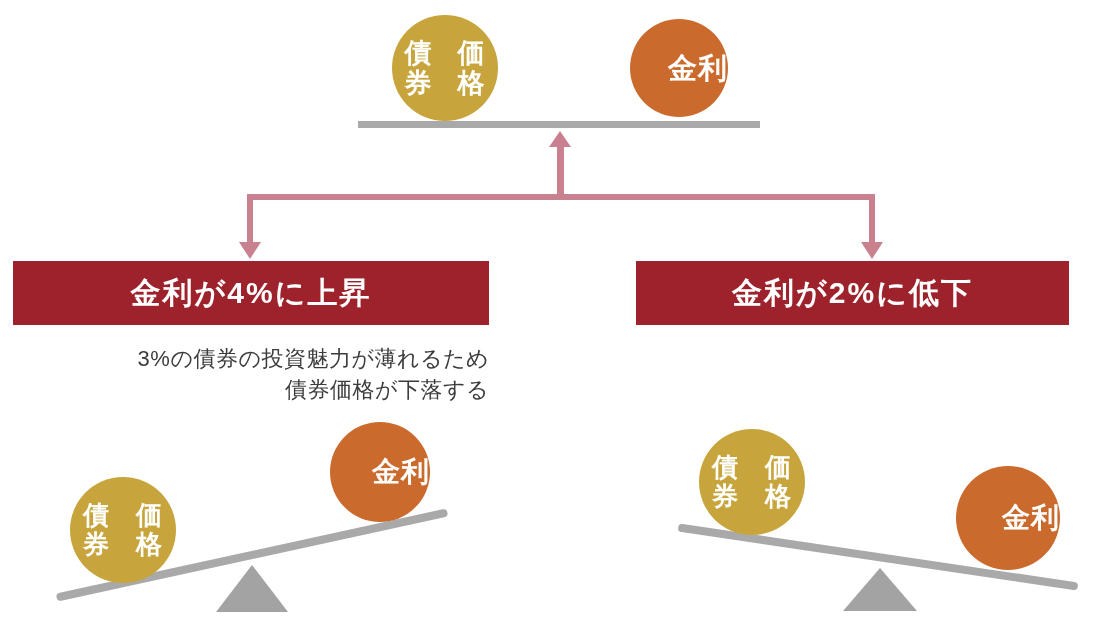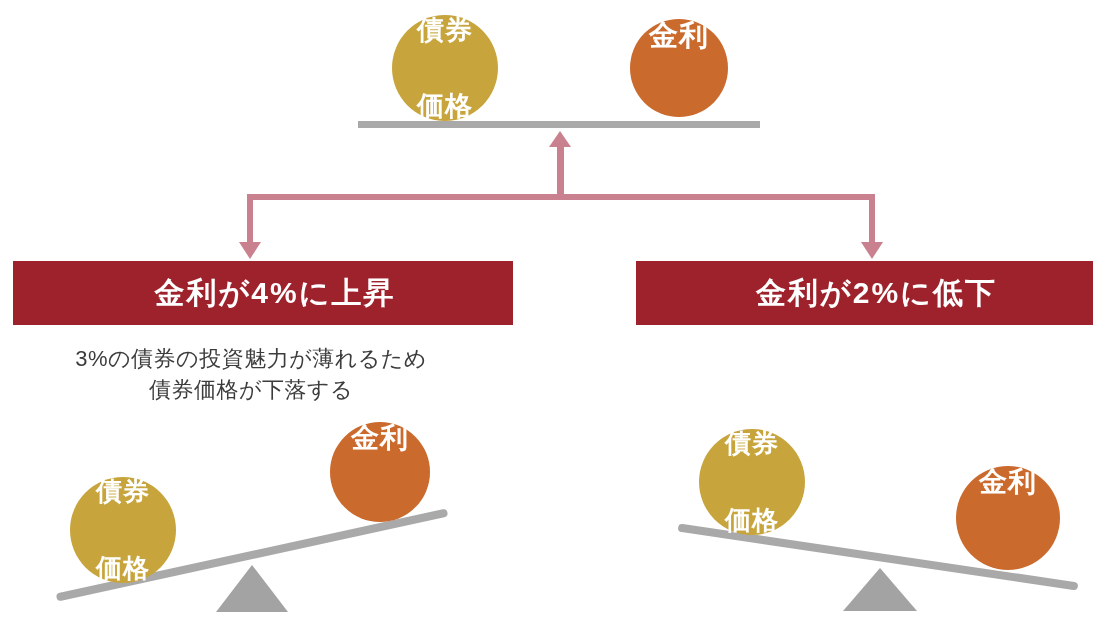--- a/index.html
+++ b/index.html
@@ -9,21 +9,21 @@
     --arrow-pink:#c9818f;
     --beam-gray:#a9a9a9;
     --text-dark:#3c3c3c;
   }
   html,body{margin:0;padding:0;background:#fff;}
   body{font-family:"Liberation Sans","DejaVu Sans",sans-serif;}
   .stage{position:relative;width:1120px;height:628px;background:#ffffff;overflow:hidden;}
 
   
   .circle{position:absolute;border-radius:50%;color:#fff;font-weight:bold;
-          display:flex;flex-direction:column;align-items:center;justify-content:space-between;
+          display:flex;flex-direction:row;align-items:center;justify-content:flex-end;
           text-align:center;line-height:1.12;letter-spacing:1px;}
   .circle.yellow{background:var(--bond-yellow);}
   .circle.orange{background:var(--rate-orange);}
 
   .c-top-bond{left:392px;top:15px;width:106px;height:106px;font-size:27px;}
   .c-top-rate{left:630px;top:19px;width:98px;height:98px;font-size:29px;}
 
   
   .beam{position:absolute;left:358px;top:121px;width:402px;height:7px;background:var(--beam-gray);}
 
@@ -37,27 +37,27 @@
   .ah-up{left:549px;top:131px;border-left:11px solid transparent;border-right:11px solid transparent;
          border-bottom:16px solid var(--arrow-pink);}
   .ah-down{border-left:11px solid transparent;border-right:11px solid transparent;
            border-top:17px solid var(--arrow-pink);}
   .ah-down-left{left:239px;top:242px;}
   .ah-down-right{left:861px;top:242px;}
 
   
   .banner{position:absolute;top:261px;height:64px;background:var(--banner-red);color:#fff;
           font-weight:bold;font-size:30px;letter-spacing:2px;
-          display:flex;align-items:center;justify-content:center;padding-left:24px;}
+          display:flex;align-items:center;justify-content:center;}
   .banner-left{left:13px;width:476px;}
   .banner-right{left:636px;width:433px;}
 
   
   .desc{position:absolute;top:343px;color:var(--text-dark);font-size:22px;line-height:31px;
-        text-align:center;letter-spacing:0.5px;}
+        text-align:right;letter-spacing:0.5px;}
   .desc-left{left:13px;width:476px;}
   .desc-right{left:636px;width:473px;}
 
   
   .plank{position:absolute;background:var(--beam-gray);border-radius:4px;}
   .plank-left{left:52px;top:551px;width:400px;height:8px;transform:rotate(-12.3deg);}
   .plank-right{left:676px;top:553px;width:404px;height:8px;transform:rotate(8.4deg);}
   .fulcrum{position:absolute;width:0;height:0;}
   .fulcrum-left{left:216px;top:565px;border-left:36px solid transparent;border-right:36px solid transparent;
                 border-bottom:47px solid #a3a3a3;}

